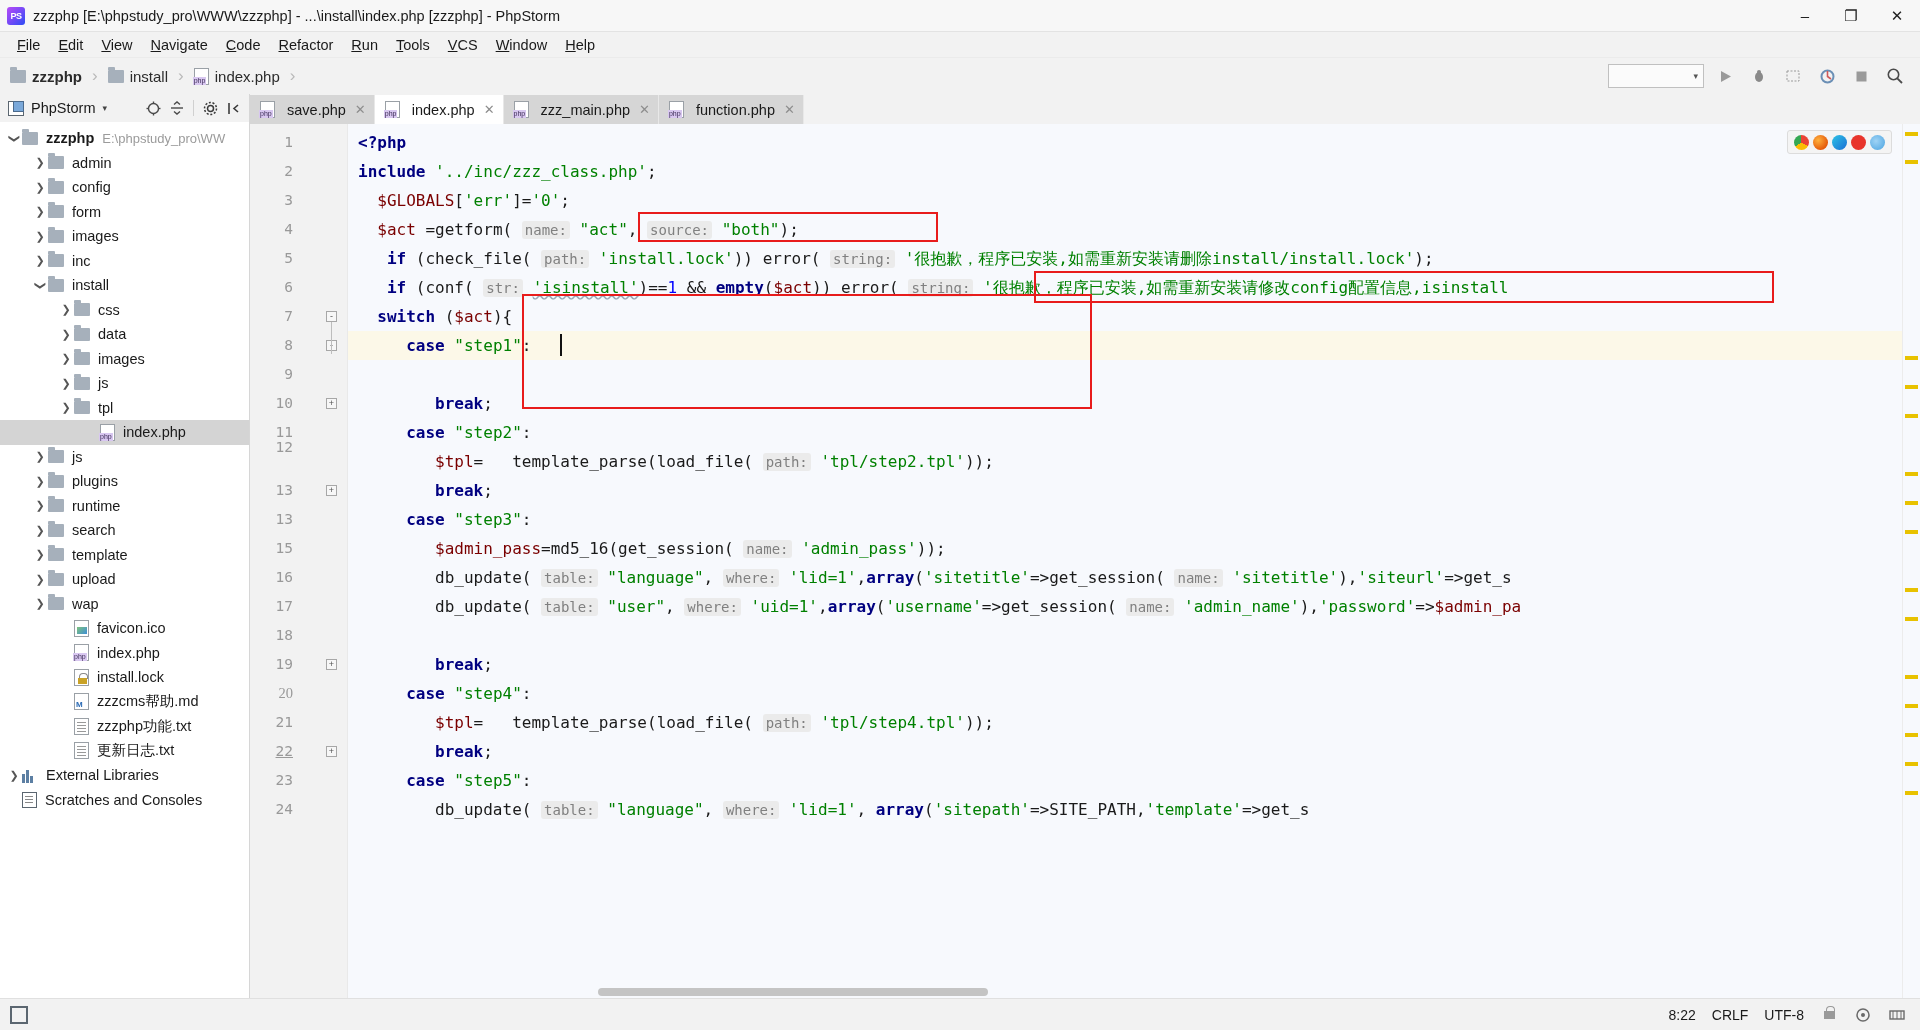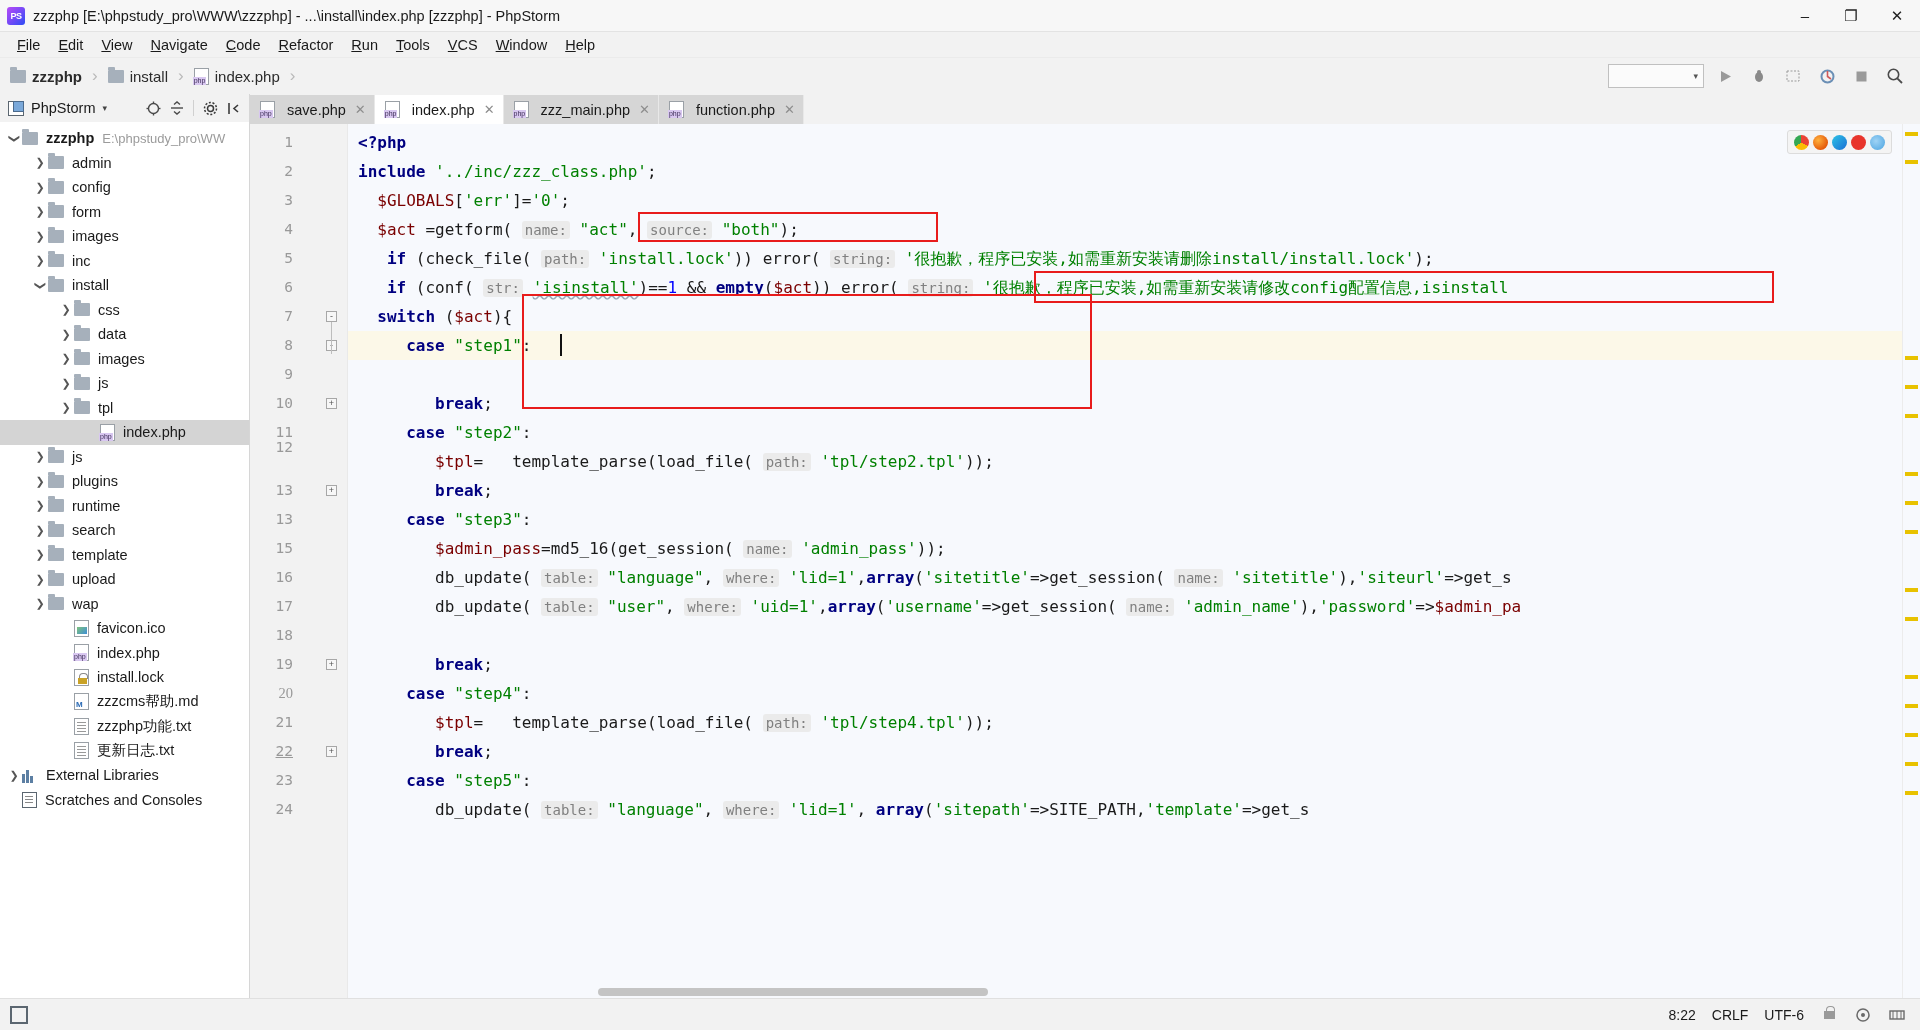--- a/index.html
+++ b/index.html
@@ -602,21 +602,21 @@
         </div>
       </div>
     </div>
   </div>
 
   <div class="statusbar">
     <div class="sb-left-ico"></div>
     <div class="status-right">
       <div class="st-item">8:22</div>
       <div class="st-item">CRLF</div>
-      <div class="st-item">UTF-6</div>
+      <div class="st-item">UTF-8</div>
       <div class="st-ico">
           <div class="sublock"></div>
         </div>
       <div class="st-ico">
         <svg width="16" height="16" viewBox="0 0 16 16">
             <circle cx="8" cy="8" r="6" fill="none" stroke="#6a6a6a" stroke-width="1.5"></circle>
             <circle cx="8" cy="8" r="2" fill="#6a6a6a"></circle>
           </svg>
       </div>
       <div class="st-ico">

